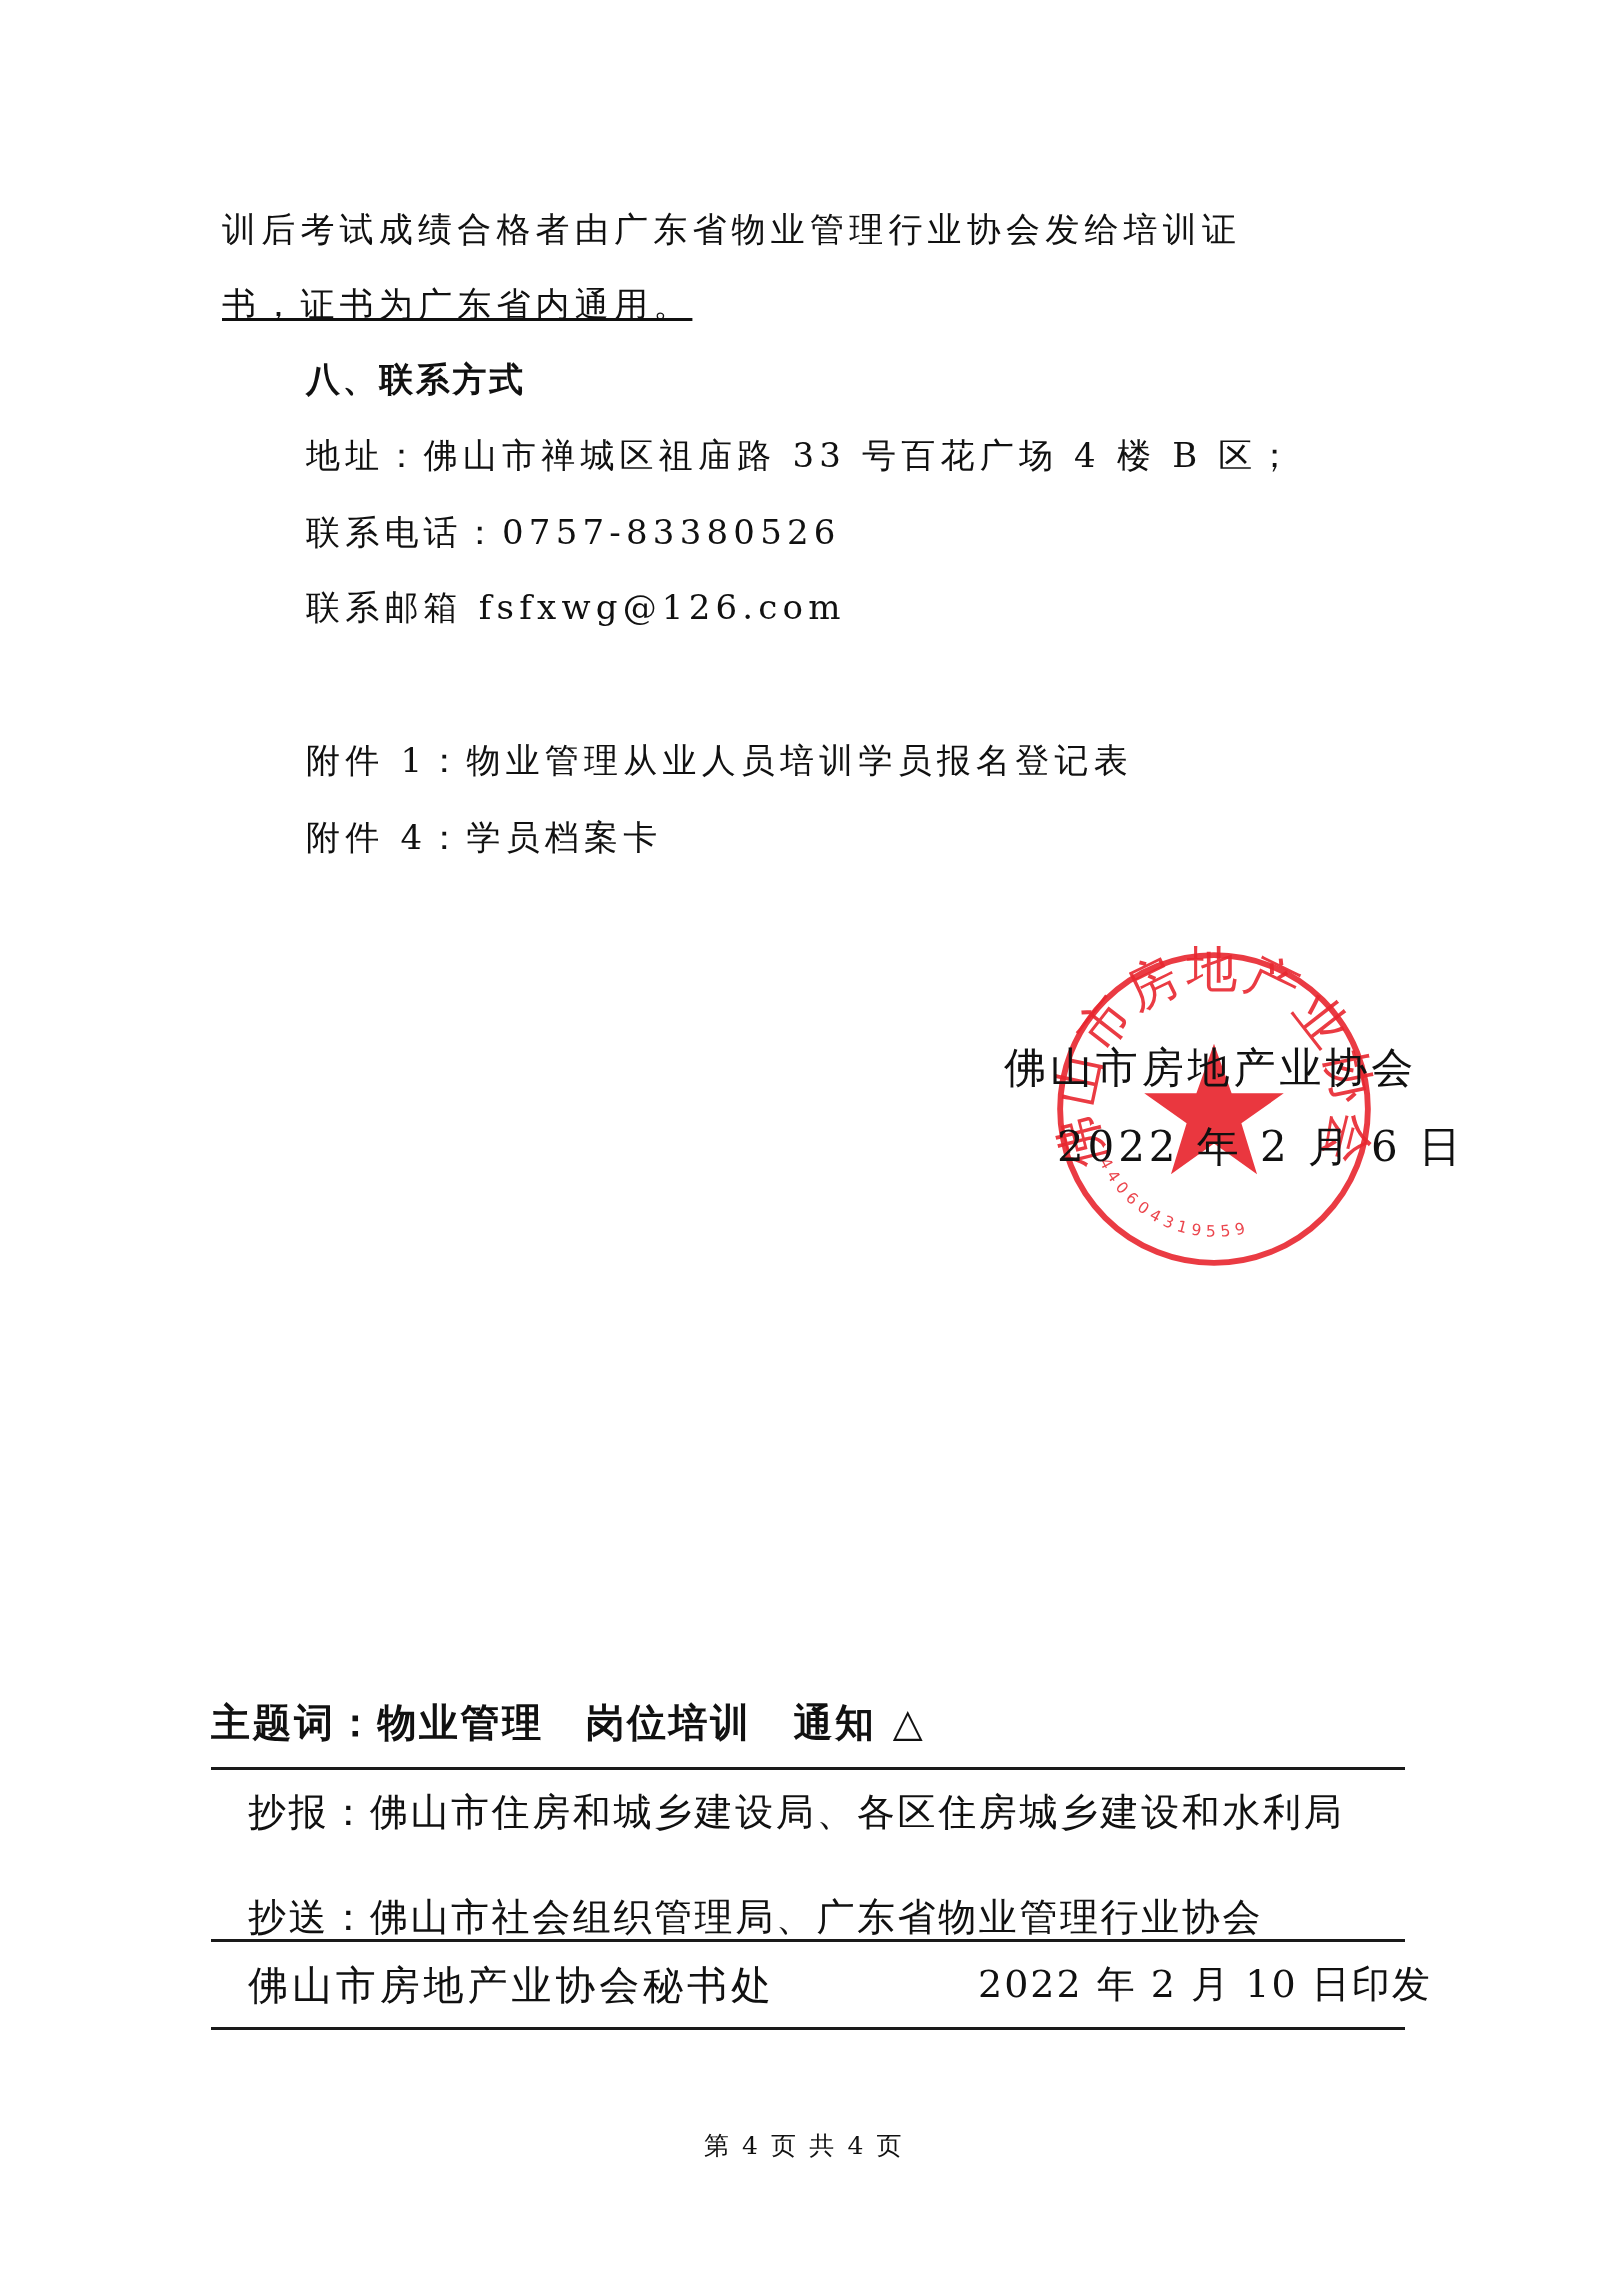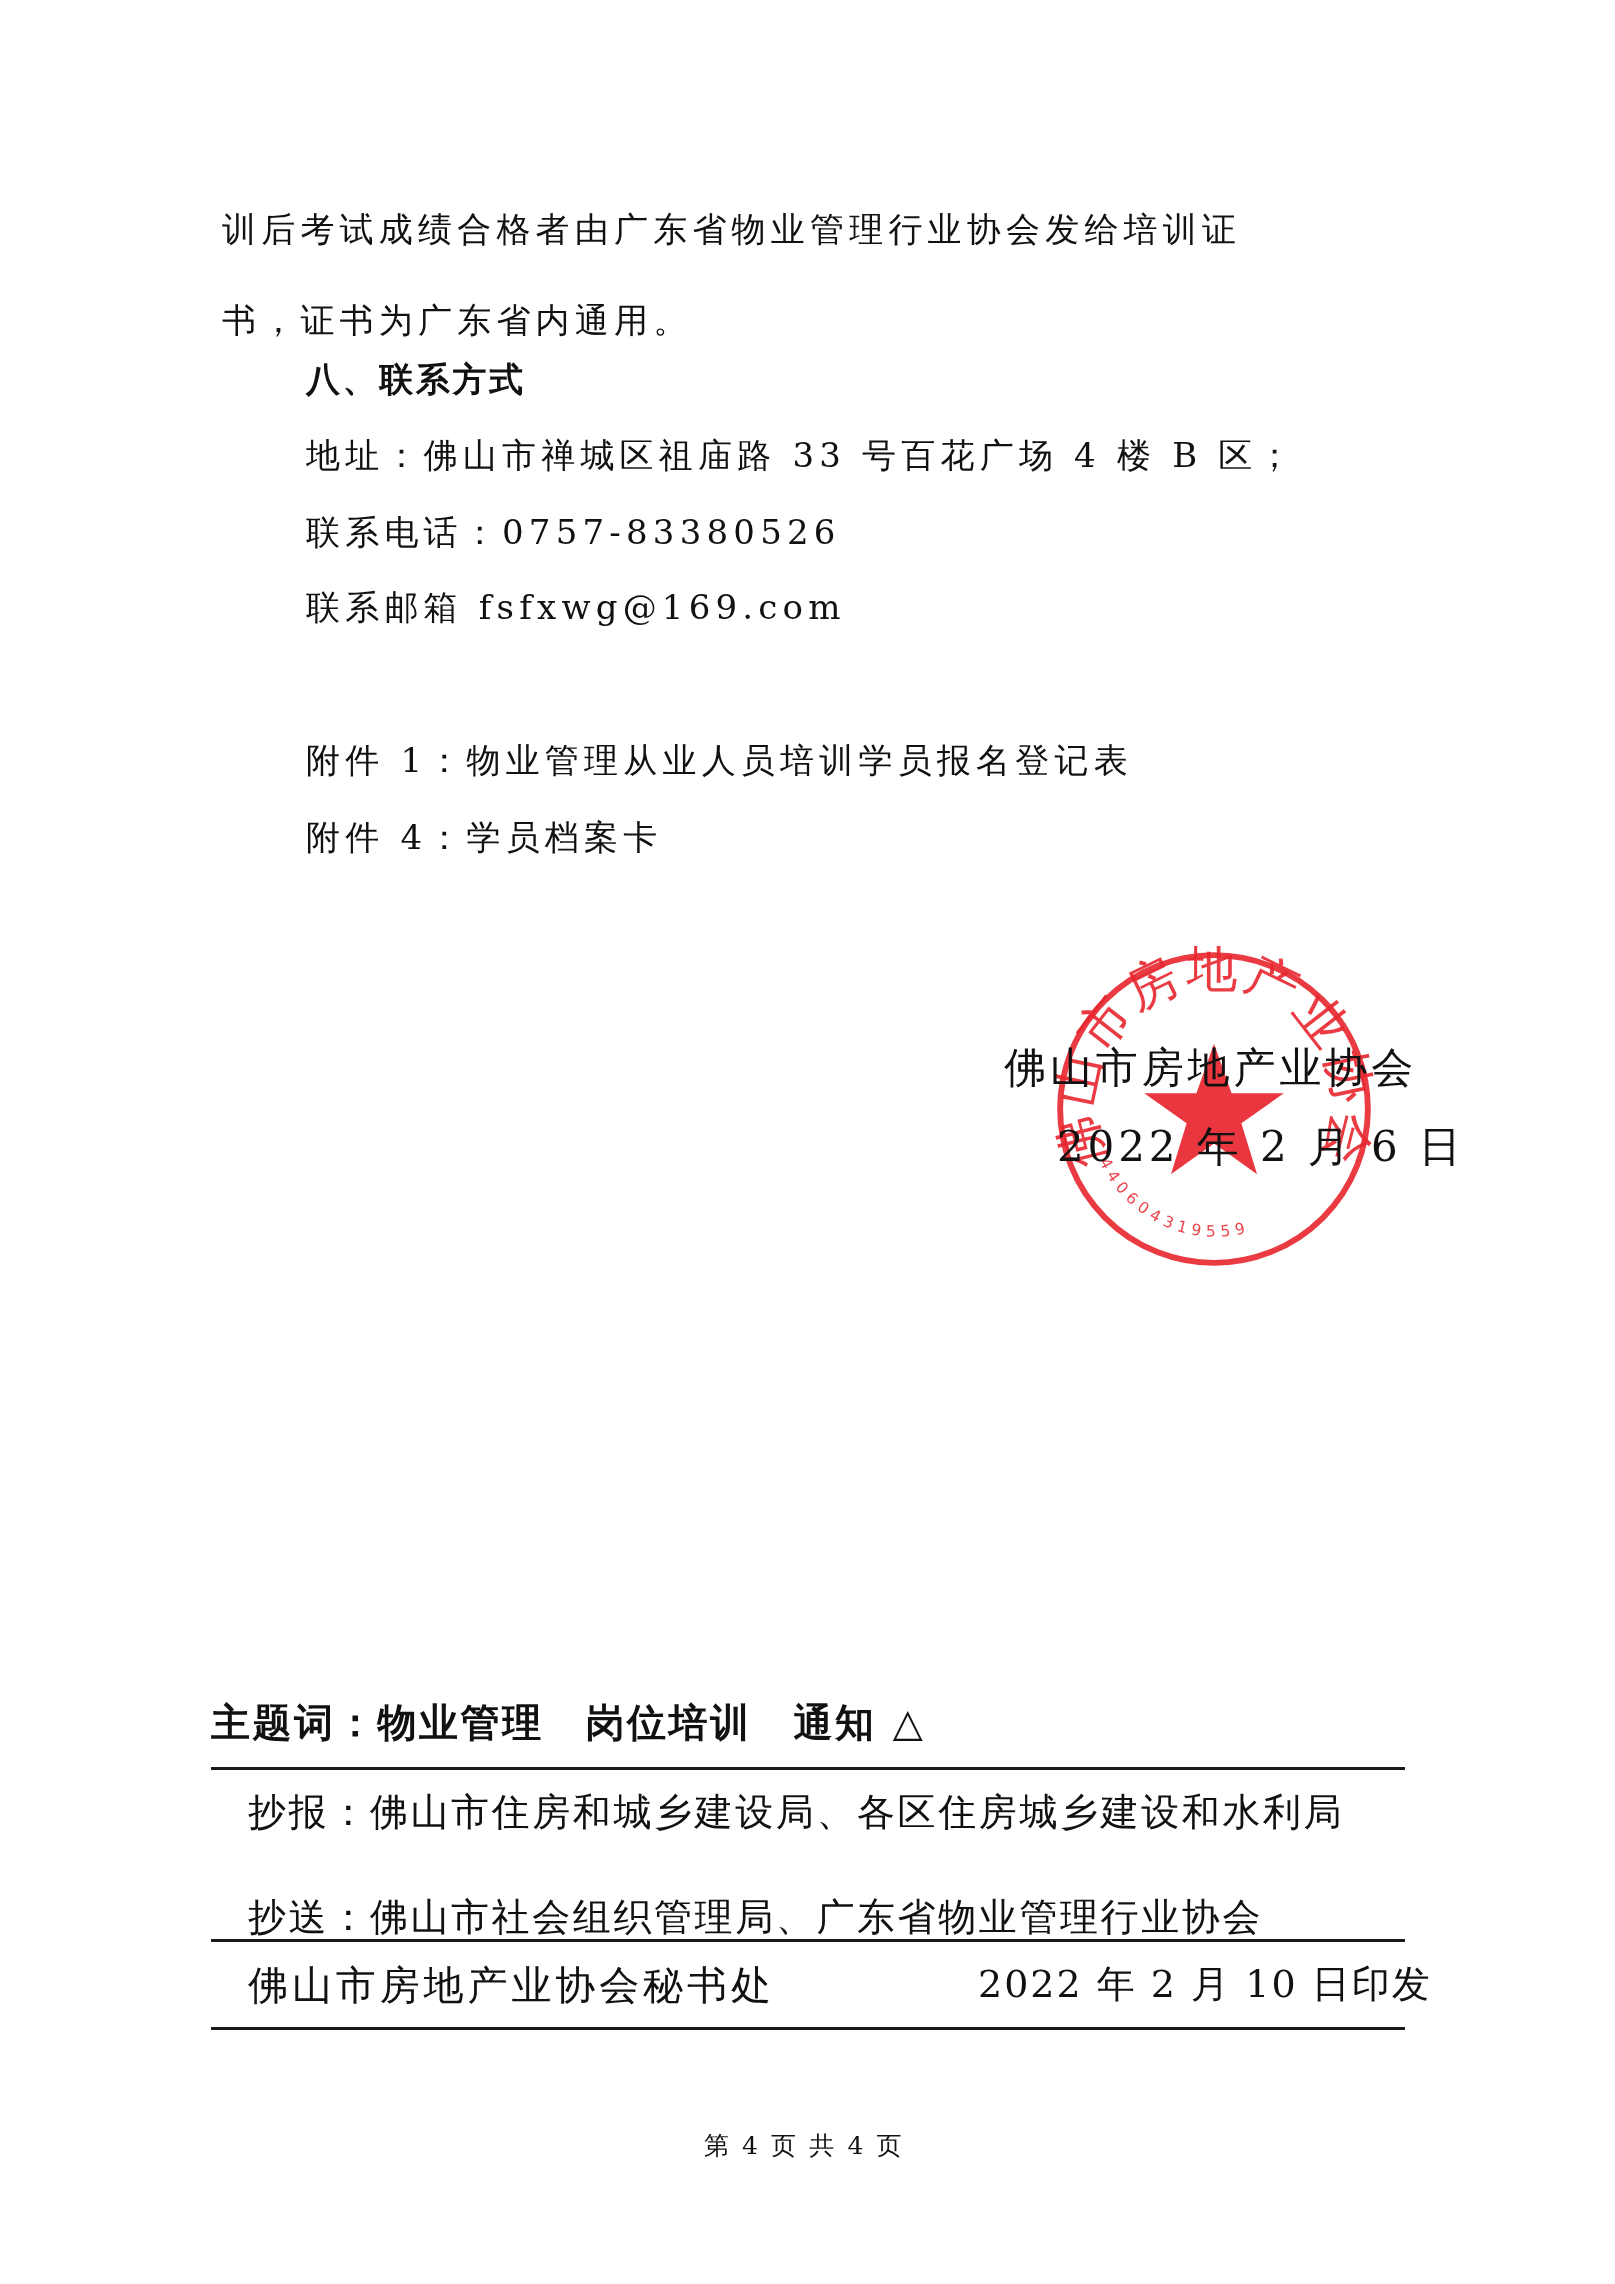--- a/index.html
+++ b/index.html
@@ -11,26 +11,26 @@
   .footer { position:absolute; font-size:25px; left:0; width:1608px; text-align:center; top:2129px; letter-spacing:2.6px; }
   .seal { position:absolute; left:1051px; top:946px; width:326px; height:326px; }
   .sig { position:absolute; font-size:42px; line-height:1; white-space:nowrap; letter-spacing:3.9px; z-index:2; }
 </style>
 </head>
 <body>
 
 <div>
 
   <div class="line" style="left:222px; top:212px;">训后考试成绩合格者由广东省物业管理行业协会发给培训证</div>
-  <div class="line" style="left:222px; top:303px;">书，证书为广东省内通用。</div>
+  <div class="line" style="left:222px; top:287px;text-decoration:underline;">书，证书为广东省内通用。</div>
 
   <div class="line bold" style="left:306px; top:362px;">八、联系方式</div>
   <div class="line" style="left:306px; top:438px;">地址：佛山市禅城区祖庙路 33 号百花广场 4 楼 B 区；</div>
   <div class="line" style="left:306px; top:515px;">联系电话：0757-83380526</div>
-  <div class="line" style="left:306px; top:590px;">联系邮箱 fsfxwg@169.com</div>
+  <div class="line" style="left:306px; top:590px;">联系邮箱 fsfxwg@126.com</div>
 
   <div class="line" style="left:306px; top:743px;">附件 1：物业管理从业人员培训学员报名登记表</div>
   <div class="line" style="left:306px; top:820px;">附件 4：学员档案卡</div>
 
   <svg class="seal" viewBox="0 0 500 500">
     <defs>
       <path id="sealArc" d="M 85 330 A 185 185 0 1 1 415 330"></path>
       <path id="codeArc" d="M 70 320 A 195 195 0 0 0 300 440"></path>
     </defs>
     <circle cx="250" cy="250" r="236" fill="none" stroke="#e8262f" stroke-width="9" opacity="0.9"></circle>

